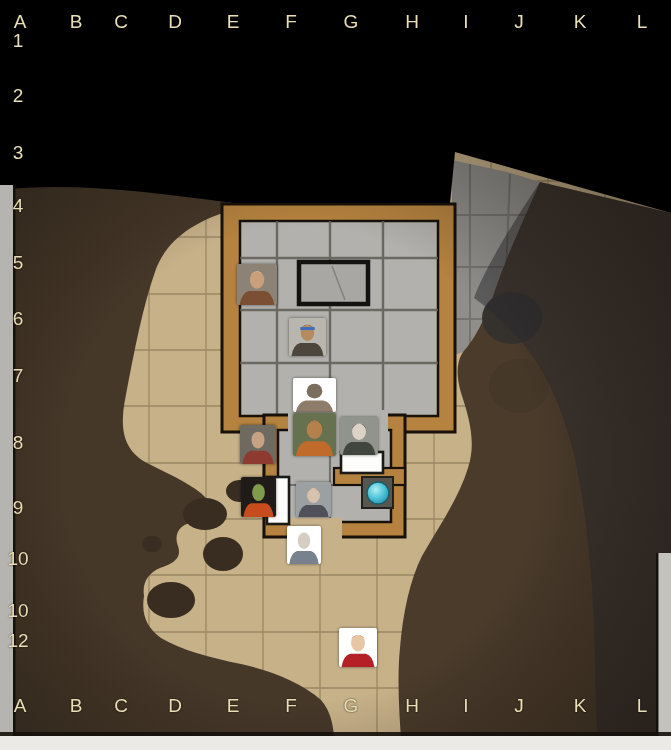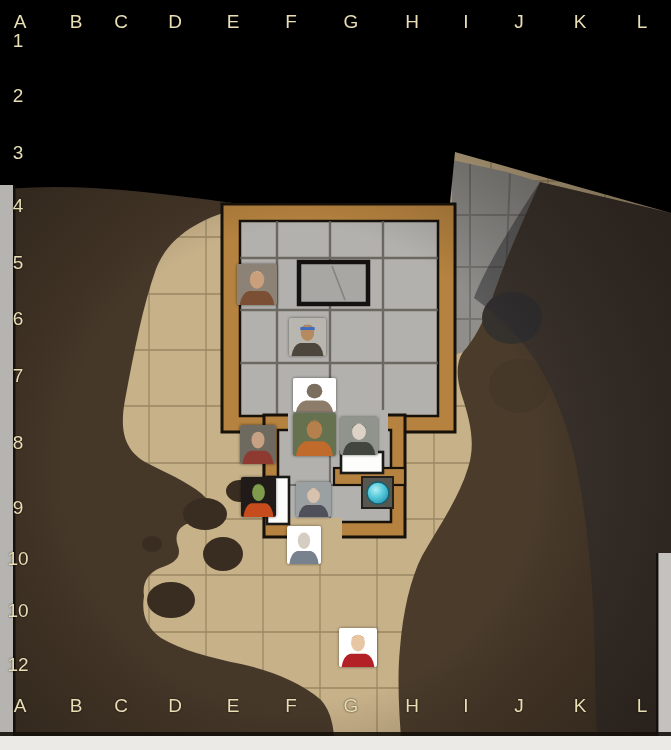--- a/index.html
+++ b/index.html
@@ -234,16 +234,16 @@
       <div class="grid-label" style="left: 18px; top: 95px;">2</div>
       <div class="grid-label" style="left: 18px; top: 152px;">3</div>
       <div class="grid-label" style="left: 18px; top: 205px;">4</div>
       <div class="grid-label" style="left: 18px; top: 262px;">5</div>
       <div class="grid-label" style="left: 18px; top: 318px;">6</div>
       <div class="grid-label" style="left: 18px; top: 375px;">7</div>
       <div class="grid-label" style="left: 18px; top: 442px;">8</div>
       <div class="grid-label" style="left: 18px; top: 507px;">9</div>
       <div class="grid-label" style="left: 18px; top: 558px;">10</div>
       <div class="grid-label" style="left: 18px; top: 610px;">10</div>
-      <div class="grid-label" style="left: 18px; top: 664px;">12</div>
+      <div class="grid-label" style="left: 18px; top: 640px;">12</div>
     </div>
 
 </div>
 
 </body></html>

